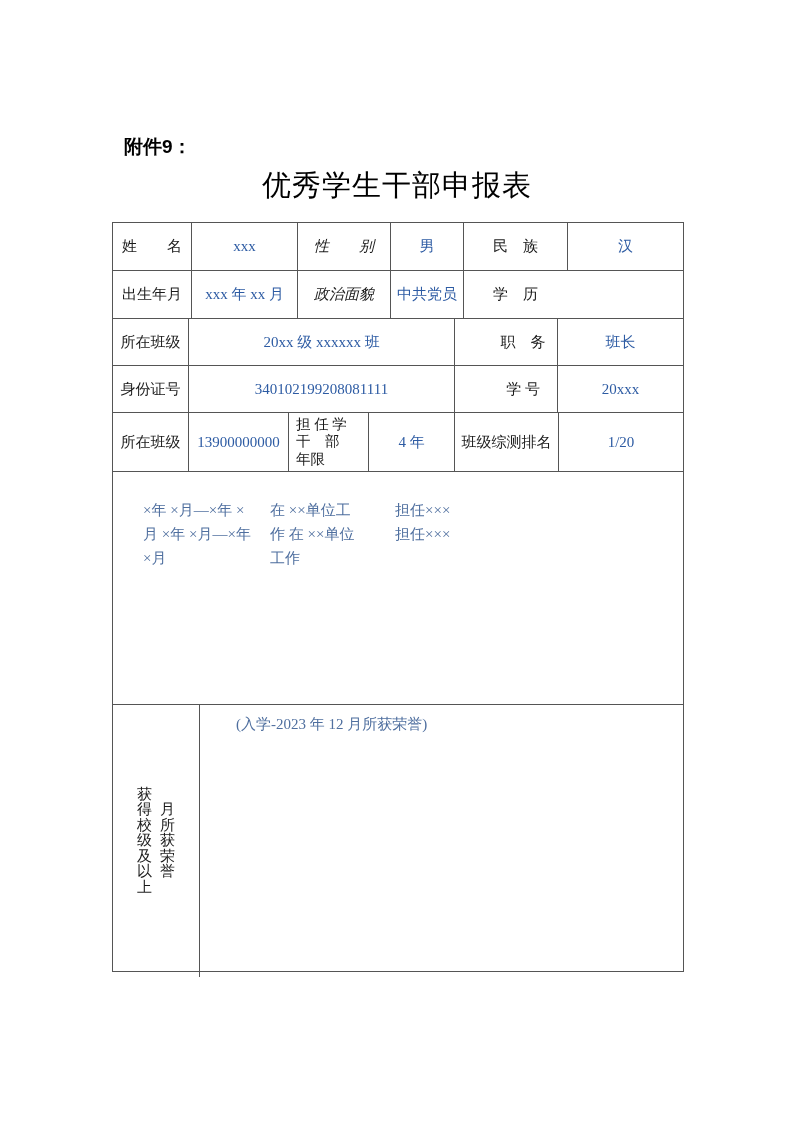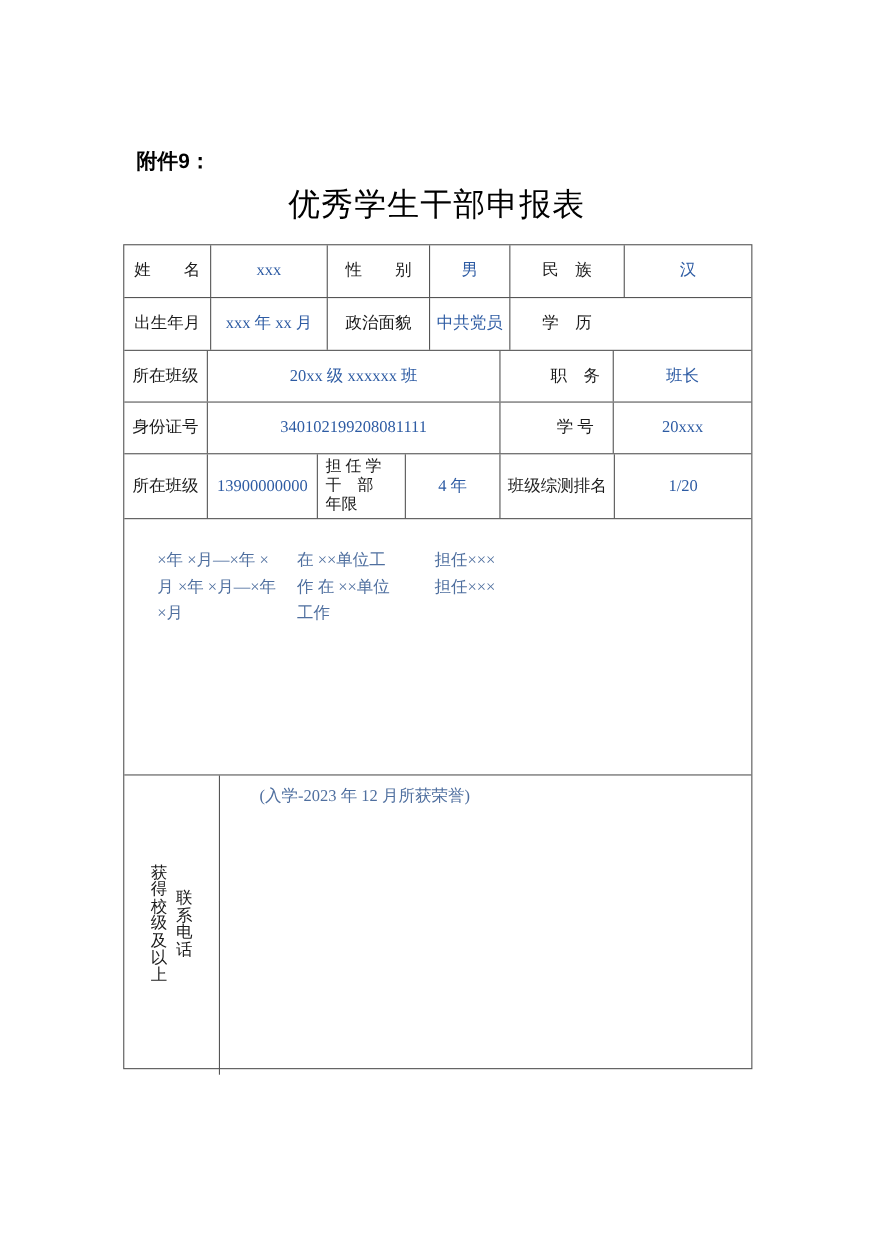--- a/index.html
+++ b/index.html
@@ -42,21 +42,21 @@
   .lab{color:var(--text);}
   .val{color:var(--value-blue);}
   .r1,.r2{height:47px;}
   .r3,.r4{height:46px;}
   .r5{height:58px;}
   .s1{height:232px;}
   .s2{height:272px;}
   
   .r1 .c0,.r2 .c0{flex:0 0 78px;}
   .r1 .c1,.r2 .c1{flex:0 0 106px;}
-  .r1 .c2,.r2 .c2{flex:0 0 93px;}
+  .r1 .c2,.r2 .c2{flex:0 0 93px;font-style:italic;}
   .r1 .c3,.r2 .c3{flex:0 0 73px;}
   .r1 .c4,.r2 .c4{flex:0 0 104px;}
   .r1 .c5,.r2 .c5{flex:1;}
   .r3 .c0,.r4 .c0{flex:0 0 75px;}
   .r3 .c1,.r4 .c1{flex:0 0 266px;}
   .r3 .c2,.r4 .c2{flex:0 0 103px;padding-left:34px;}
   .r3 .c3,.r4 .c3{flex:1;}
   .r5 .c0{flex:0 0 75px;}
   .r5 .c1{flex:0 0 100px;}
   .r5 .c2{flex:0 0 80px;}
@@ -152,21 +152,21 @@
         <div class="wblock wb-periods"><span>×年 ×月—×年 ×</span><br><span>月 ×年 ×月—×年</span><br><span>×月</span></div>
         <div class="wblock wb-units"><span>在 ××单位工</span><br><span>作 在 ××单位</span><br><span>工作</span></div>
         <div class="wblock wb-roles"><span>担任×××</span><br><span>担任×××</span></div>
       </div>
     </div>
 
     <div class="row s2">
       <div class="cell lab c0">
         <div class="vgroup">
           <div class="vstack">获得校级及以上</div>
-          <div class="vstack">联系电话</div>
+          <div class="vstack">月所获荣誉</div>
         </div>
       </div>
       <div class="cell c1">
         <div class="honors-note">(入学-2023 年 12 月所获荣誉)</div>
       </div>
     </div>
 
   </div>
 </div>
 

